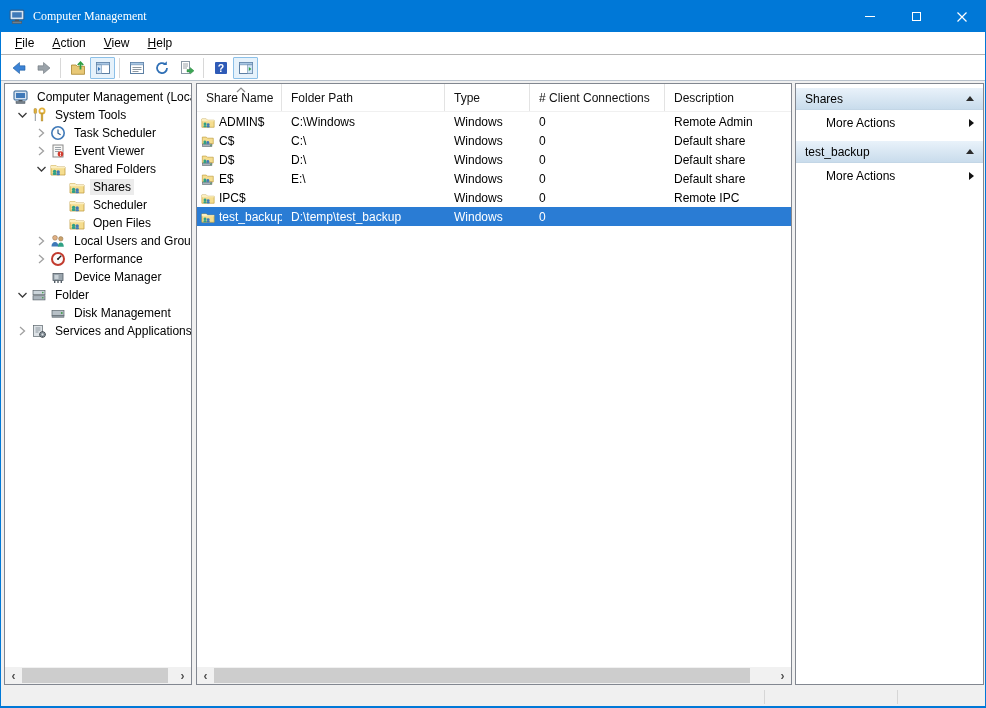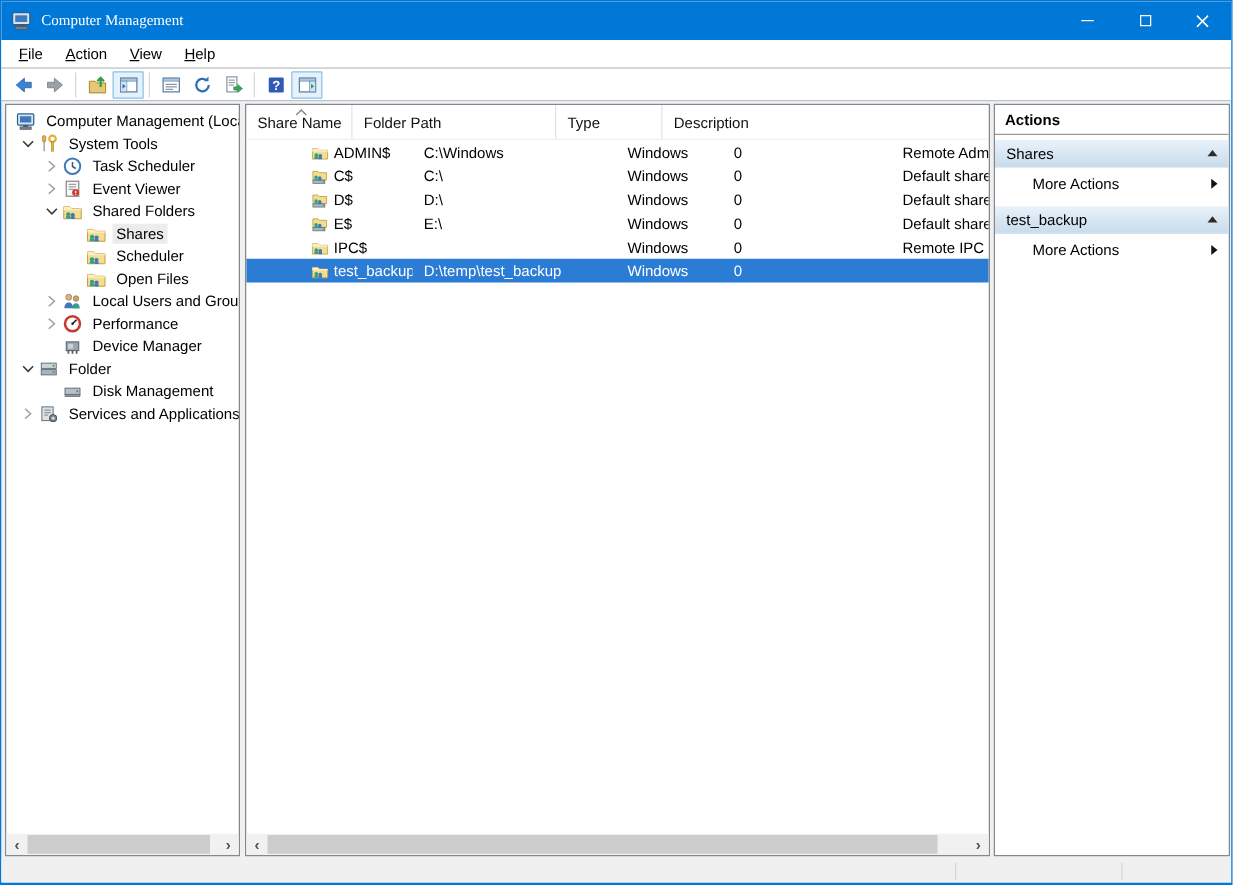--- a/index.html
+++ b/index.html
@@ -49,21 +49,21 @@
   .exp.hidden svg { visibility:hidden; }
   .ticon { width:16px; height:16px; flex:0 0 16px; margin-right:5px; }
   .tlabel { padding:1px 3px; }
   .tree-row.selected .tlabel { background:#ececec; }
 
   
   .lheader { height:28px; display:flex; position:relative; border-bottom:1px solid #f0f0f0; color:#111; }
   .hcell { display:flex; align-items:center; padding-left:9px; border-right:1px solid #e3e3e3; overflow:hidden; white-space:nowrap; }
   .c0 { width:85px; } .c1 { width:163px; } .c2 { width:85px; } .c3 { width:135px; } .c4 { flex:1; border-right:none; }
   .sort-caret { position:absolute; left:38px; top:2px; }
-  .lrow { height:19px; display:flex; align-items:center;padding-left:48px; }
+  .lrow { height:19px; display:flex; align-items:center; }
   .lrow.selected { background:#2a7cd4; color:#fff; }
   .lcell { padding-left:9px; overflow:hidden; white-space:nowrap; }
   .lcell.c0 { padding-left:4px; display:flex; align-items:center; gap:4px; }
 
   
   .hscroll { position:absolute; bottom:0; left:0; right:0; height:17px; background:#f1f1f1; display:flex; align-items:center; }
   .sarrow { width:17px; flex:0 0 17px; height:17px; display:flex; align-items:center; justify-content:center; color:#505050; font-weight:bold; font-size:12px; }
   .sthumb { height:15px; background:#cdcdcd; }
   .sspacer { flex:1; }
 
@@ -499,20 +499,21 @@
 </div>
 
 <div class="panel list-panel">
   <div class="lheader">
     <svg class="i sort-caret" width="12" height="8">
         <use href="#sort-asc"></use>
       </svg>
     <div class="hcell c0">Share Name</div>
     <div class="hcell c1">Folder Path</div>
     <div class="hcell c2">Type</div>
+    <div class="hcell c3"># Client Connections</div>
     <div class="hcell c4">Description</div>
   </div>
 
   <div class="lrow">
     <div class="lcell c0">
         <span>
           <svg class="i" width="14" height="14">
             <use href="#icon-shared-folder"></use>
           </svg>
         </span>
@@ -601,21 +602,20 @@
 
   <div class="hscroll">
     <span class="sarrow">‹</span>
     <span class="sthumb" style="width:536px"></span>
     <span class="sspacer"></span>
     <span class="sarrow">›</span>
   </div>
 </div>
 
 <div class="panel actions-panel">
-  <div class="atitle">Actions</div>
 
   <div class="asec">
     <div class="asec-header">
       <span>Shares</span>
       <span class="caret-up"></span>
     </div>
     <div class="aitem">
       <span>More Actions</span>
       <span class="caret-right"></span>
     </div>

